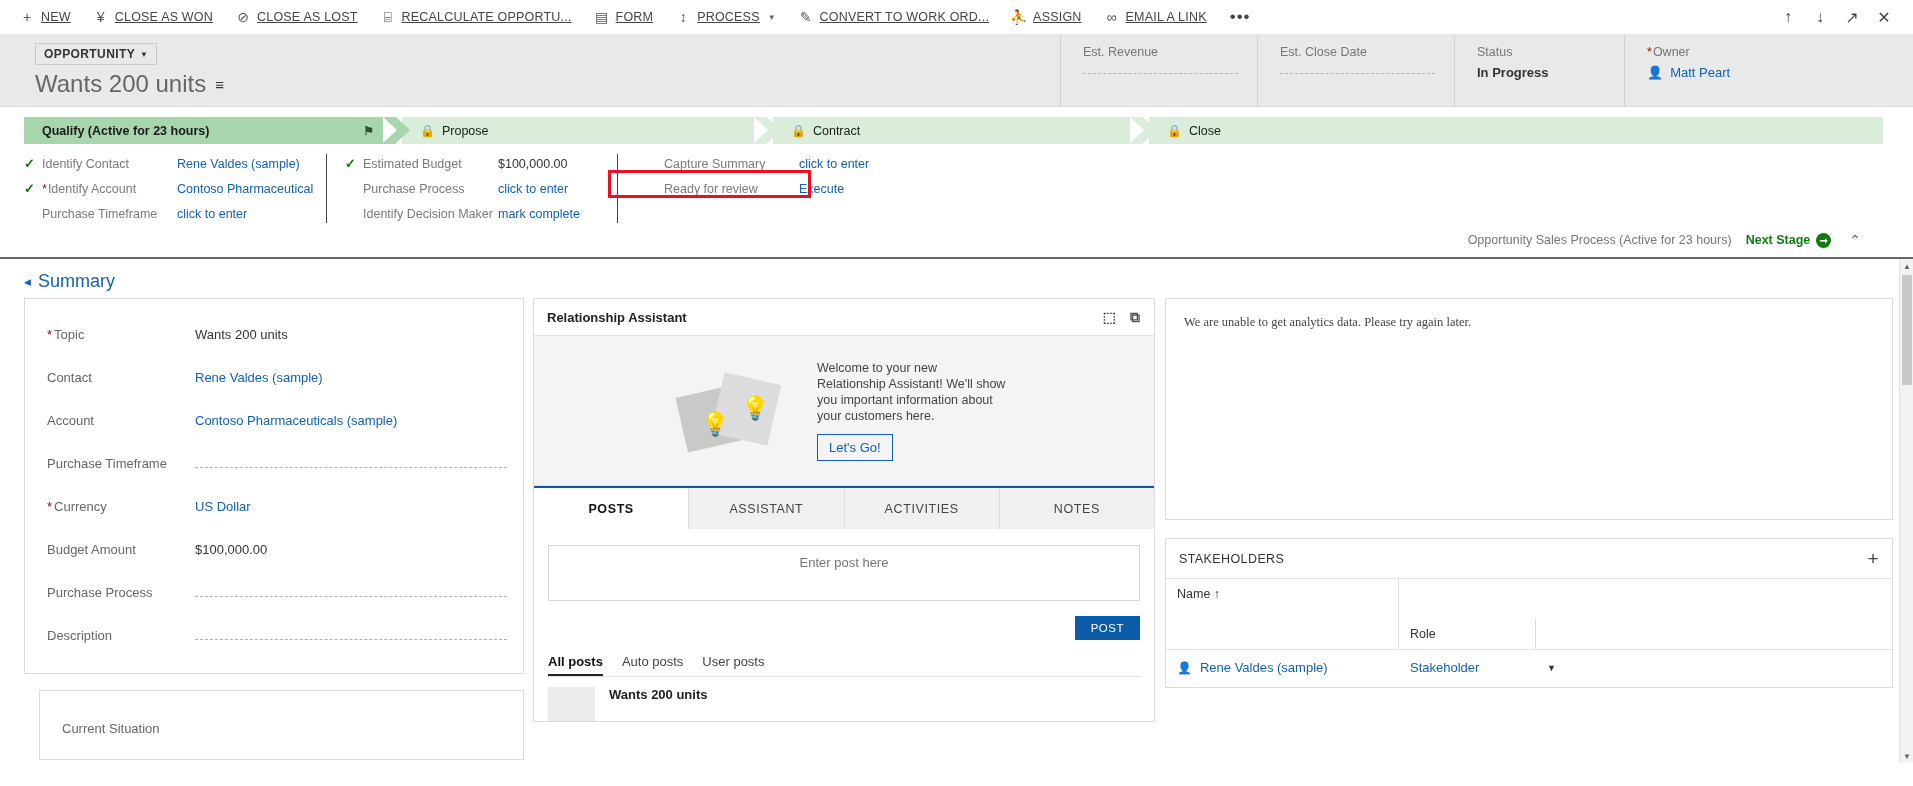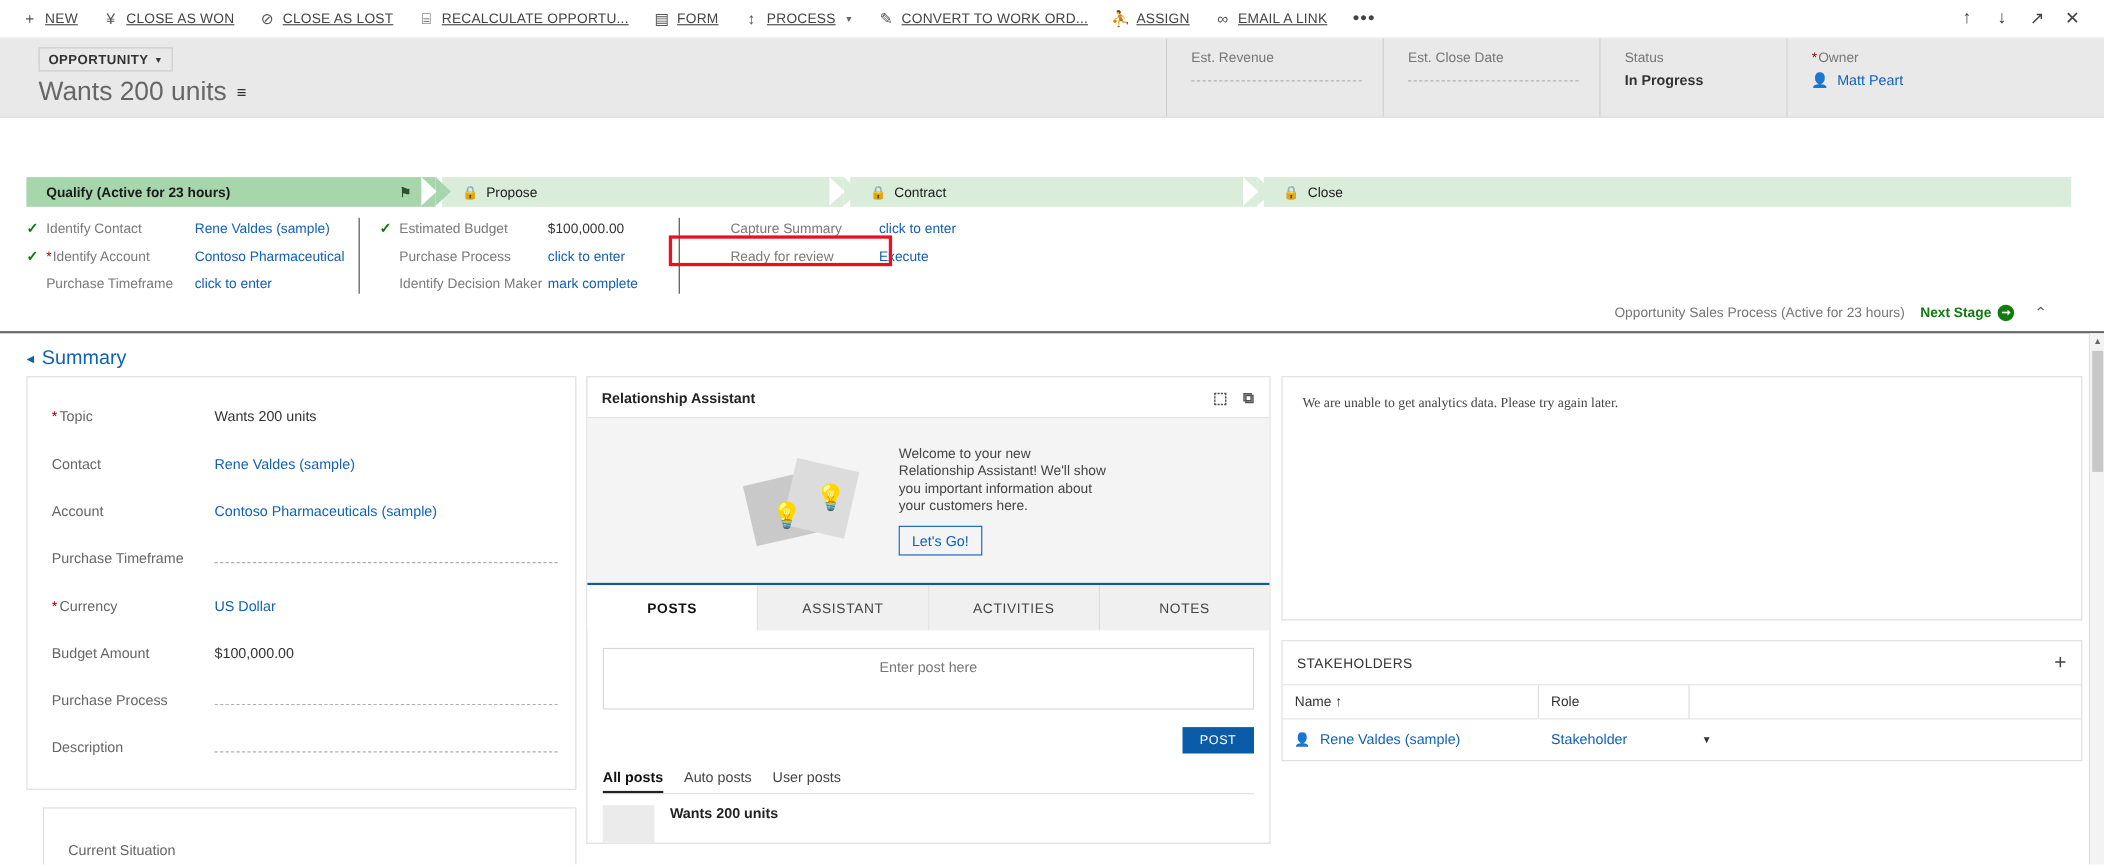--- a/index.html
+++ b/index.html
@@ -86,21 +86,21 @@
   .hfield-value { font-size: 13px; color: #333; font-weight: bold;}
   .dashline {
     border-bottom: 1px dashed #b3b3b3;
     width: 155px; height: 9px;
   }
   .owner-value { display: flex; align-items: center; gap: 7px; }
   .owner-value .person-ic { color: #888; font-size: 13px;}
   .owner-value a { color: #1160b7; font-size: 13px; text-decoration: none; }
 
   
-  .bpf-wrap { background: #fff; padding: 10px 24px 0 24px; position: relative; margin-top: 44px;}
+  .bpf-wrap { background: #fff; padding: 10px 24px 0 24px; position: relative;}
   .stage-bar { display: flex; height: 27px; }
   .stage {
     position: relative; display: flex; align-items: center;
     font-size: 12.5px; color: #1a1a1a;
     padding-left: 18px;
     margin-right: 6px;
   }
   .stage.active { background: #a7d5ac; flex: 0 0 372px; font-weight: bold; }
   .stage.locked { background: #d9edda; }
   .stage.s2 { flex: 0 0 365px; }
@@ -270,21 +270,21 @@
   .stake-panel { border: 1px solid #dcdcdc; margin-top: 18px; }
   .stake-head {
     display: flex; align-items: center; justify-content: space-between;
     padding: 10px 13px 10px 13px; font-size: 12.5px; letter-spacing: .4px;
     color: #333; border-bottom: 1px solid #e4e4e4;
   }
   .plus-btn { font-size: 19px; color: #444; cursor: pointer; line-height: 1;}
   .stake-cols { display: flex; font-size: 12.5px; color: #333; border-bottom: 1px solid #e4e4e4; }
   .stake-col { padding: 8px 11px; }
   .stake-col.c1 { flex: 0 0 233px; border-right: 1px solid #dcdcdc; }
-  .stake-col.c2 { flex: 0 0 137px; border-right: 1px solid #dcdcdc; }
+  .stake-col.c2 { flex: 0 0 137px; border-right: 1px solid #dcdcdc; margin-top: 40px; }
   .stake-col.c3 { flex: 1; }
   .stake-row { display: flex; font-size: 13px; align-items: center; padding: 10px 0 12px 0;}
   .stake-cell { padding: 0 11px; display: flex; align-items: center; gap: 8px;}
   .stake-cell.c1 { flex: 0 0 233px; }
   .stake-cell.c2 { flex: 0 0 137px; }
   .stake-cell.c3 { flex: 1; justify-content: flex-start; }
   .stake-cell a { color: #1160b7; text-decoration: none; }
   .contact-ic { color: #555; font-size: 12px; }
   .row-caret { font-size: 9px; color: #333; cursor: pointer; }
 </style>

